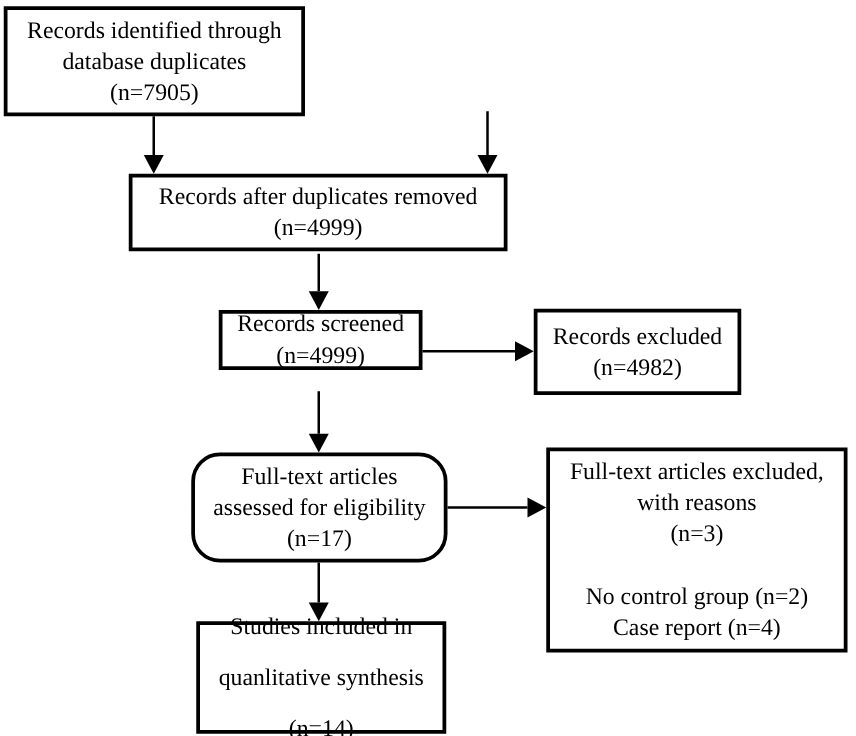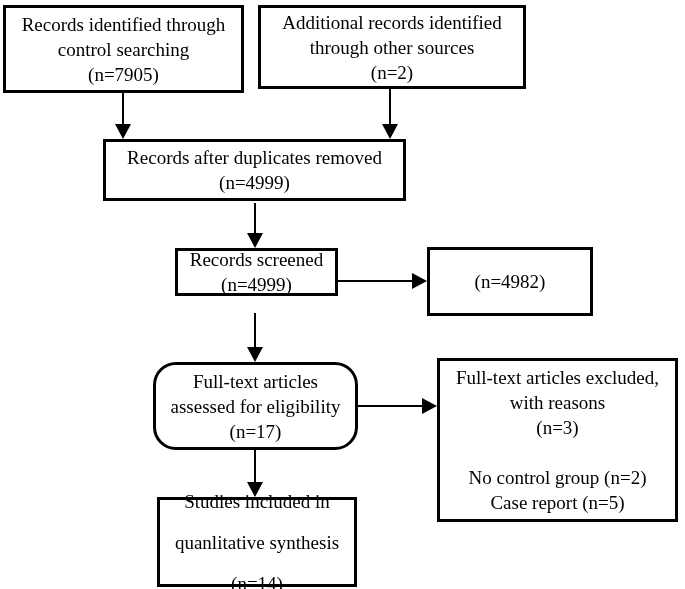--- a/index.html
+++ b/index.html
@@ -75,57 +75,53 @@
   #arrow-fulltext-right  { left: 358px; top: 398px; width:  79px; }
   #arrow-fulltext-down   { left: 247px; top: 450px; height: 47px; }
 </style>
 </head>
 <body>
 
 <div id="diagram">
 
   <div class="box" id="box-identified">
     <div class="line">Records identified through</div>
-    <div class="line">control searching</div>
+    <div class="line">database duplicates</div>
     <div class="line">(n=7905)</div>
   </div>
 
-  <div class="box" id="box-additional">
-    <div class="line">Additional records identified</div>
-    <div class="line">through other sources</div>
-    <div class="line">(n=2)</div>
-  </div>
 
   <div class="box" id="box-duplicates">
     <div class="line">Records after duplicates removed</div>
     <div class="line">(n=4999)</div>
   </div>
 
   <div class="box" id="box-screened">
     <div class="line">Records screened</div>
     <div class="line">(n=4999)</div>
   </div>
 
   <div class="box" id="box-excluded">
+    <div class="line">Records excluded</div>
     <div class="line">(n=4982)</div>
   </div>
 
   <div class="box" id="box-fulltext">
     <div class="line">Full-text articles</div>
     <div class="line">assessed for eligibility</div>
     <div class="line">(n=17)</div>
   </div>
 
   <div class="box" id="box-fulltext-excluded">
     <div class="line">Full-text articles excluded,</div>
     <div class="line">with reasons</div>
     <div class="line">(n=3)</div>
     <div class="line"></div>
     <div class="line">No control group (n=2)</div>
-    <div class="line">Case report (n=5)</div>
+    <div class="line">Case report (n=4)</div>
   </div>
 
   <div class="box" id="box-included">
     <div class="line">Studies included in</div>
     <div class="line">quanlitative synthesis</div>
     <div class="line">(n=14)</div>
   </div>
 
   <div class="v-arrow" id="arrow-identified-down">
     <div class="stem"></div>

